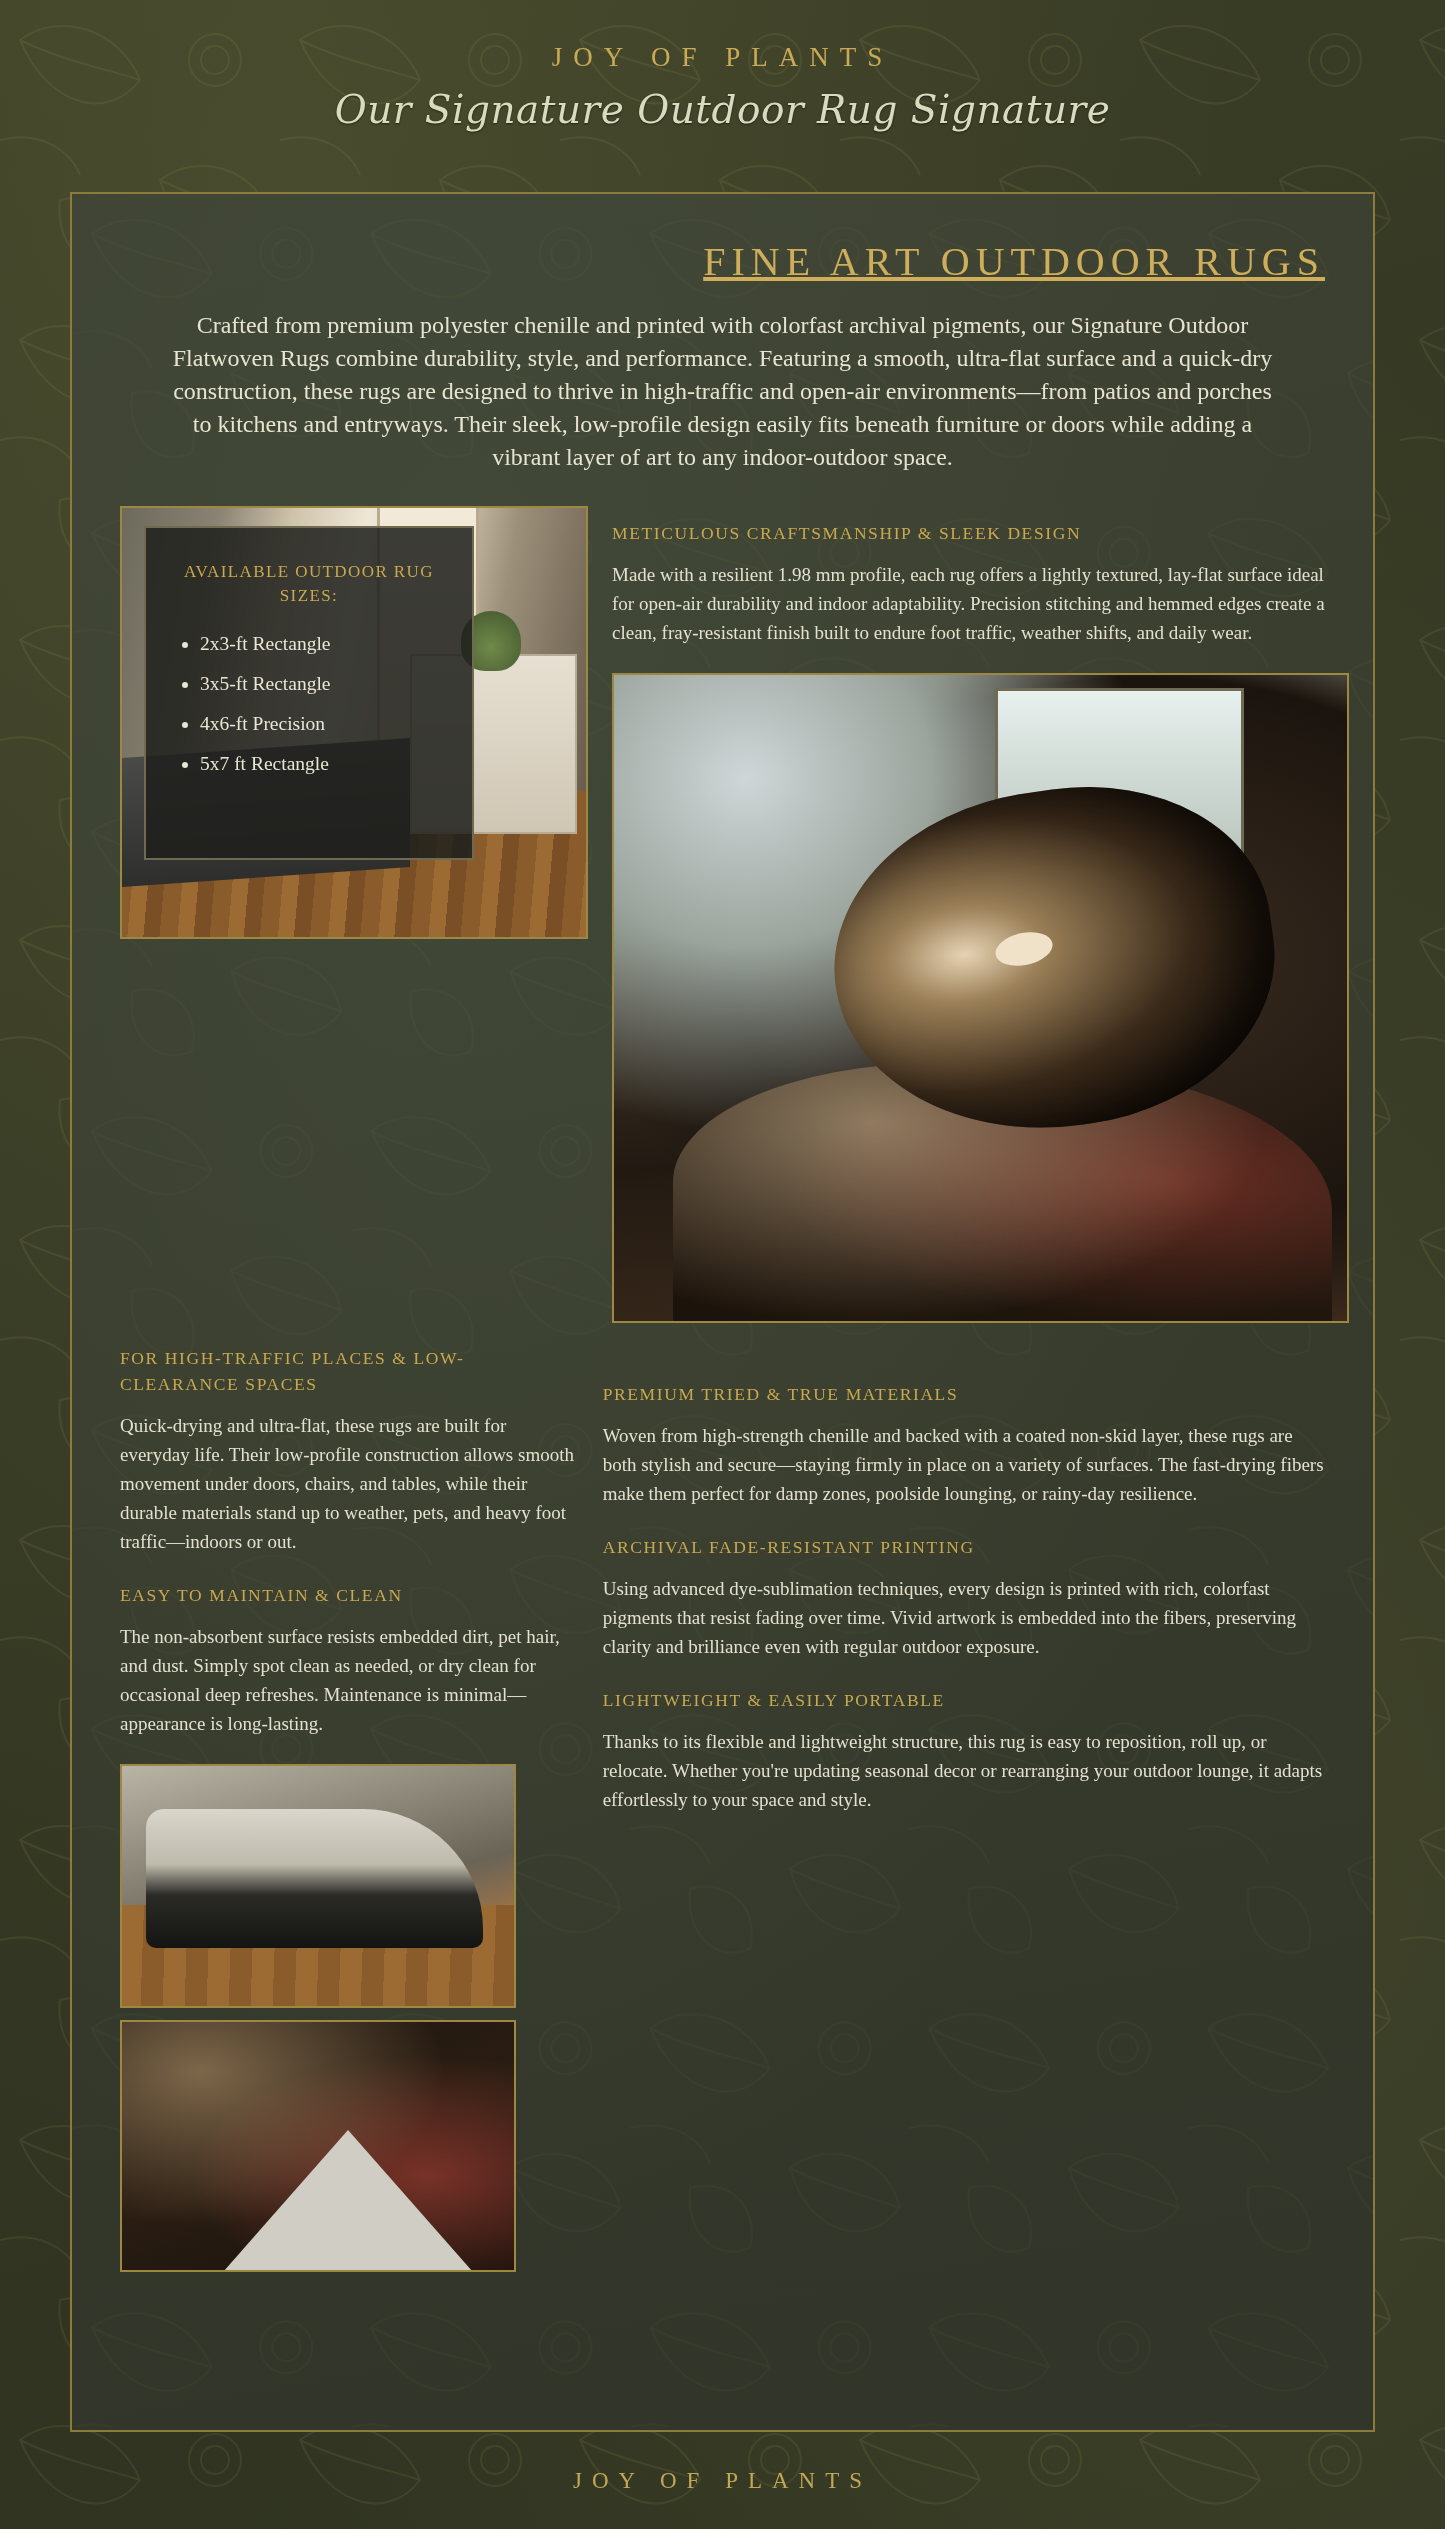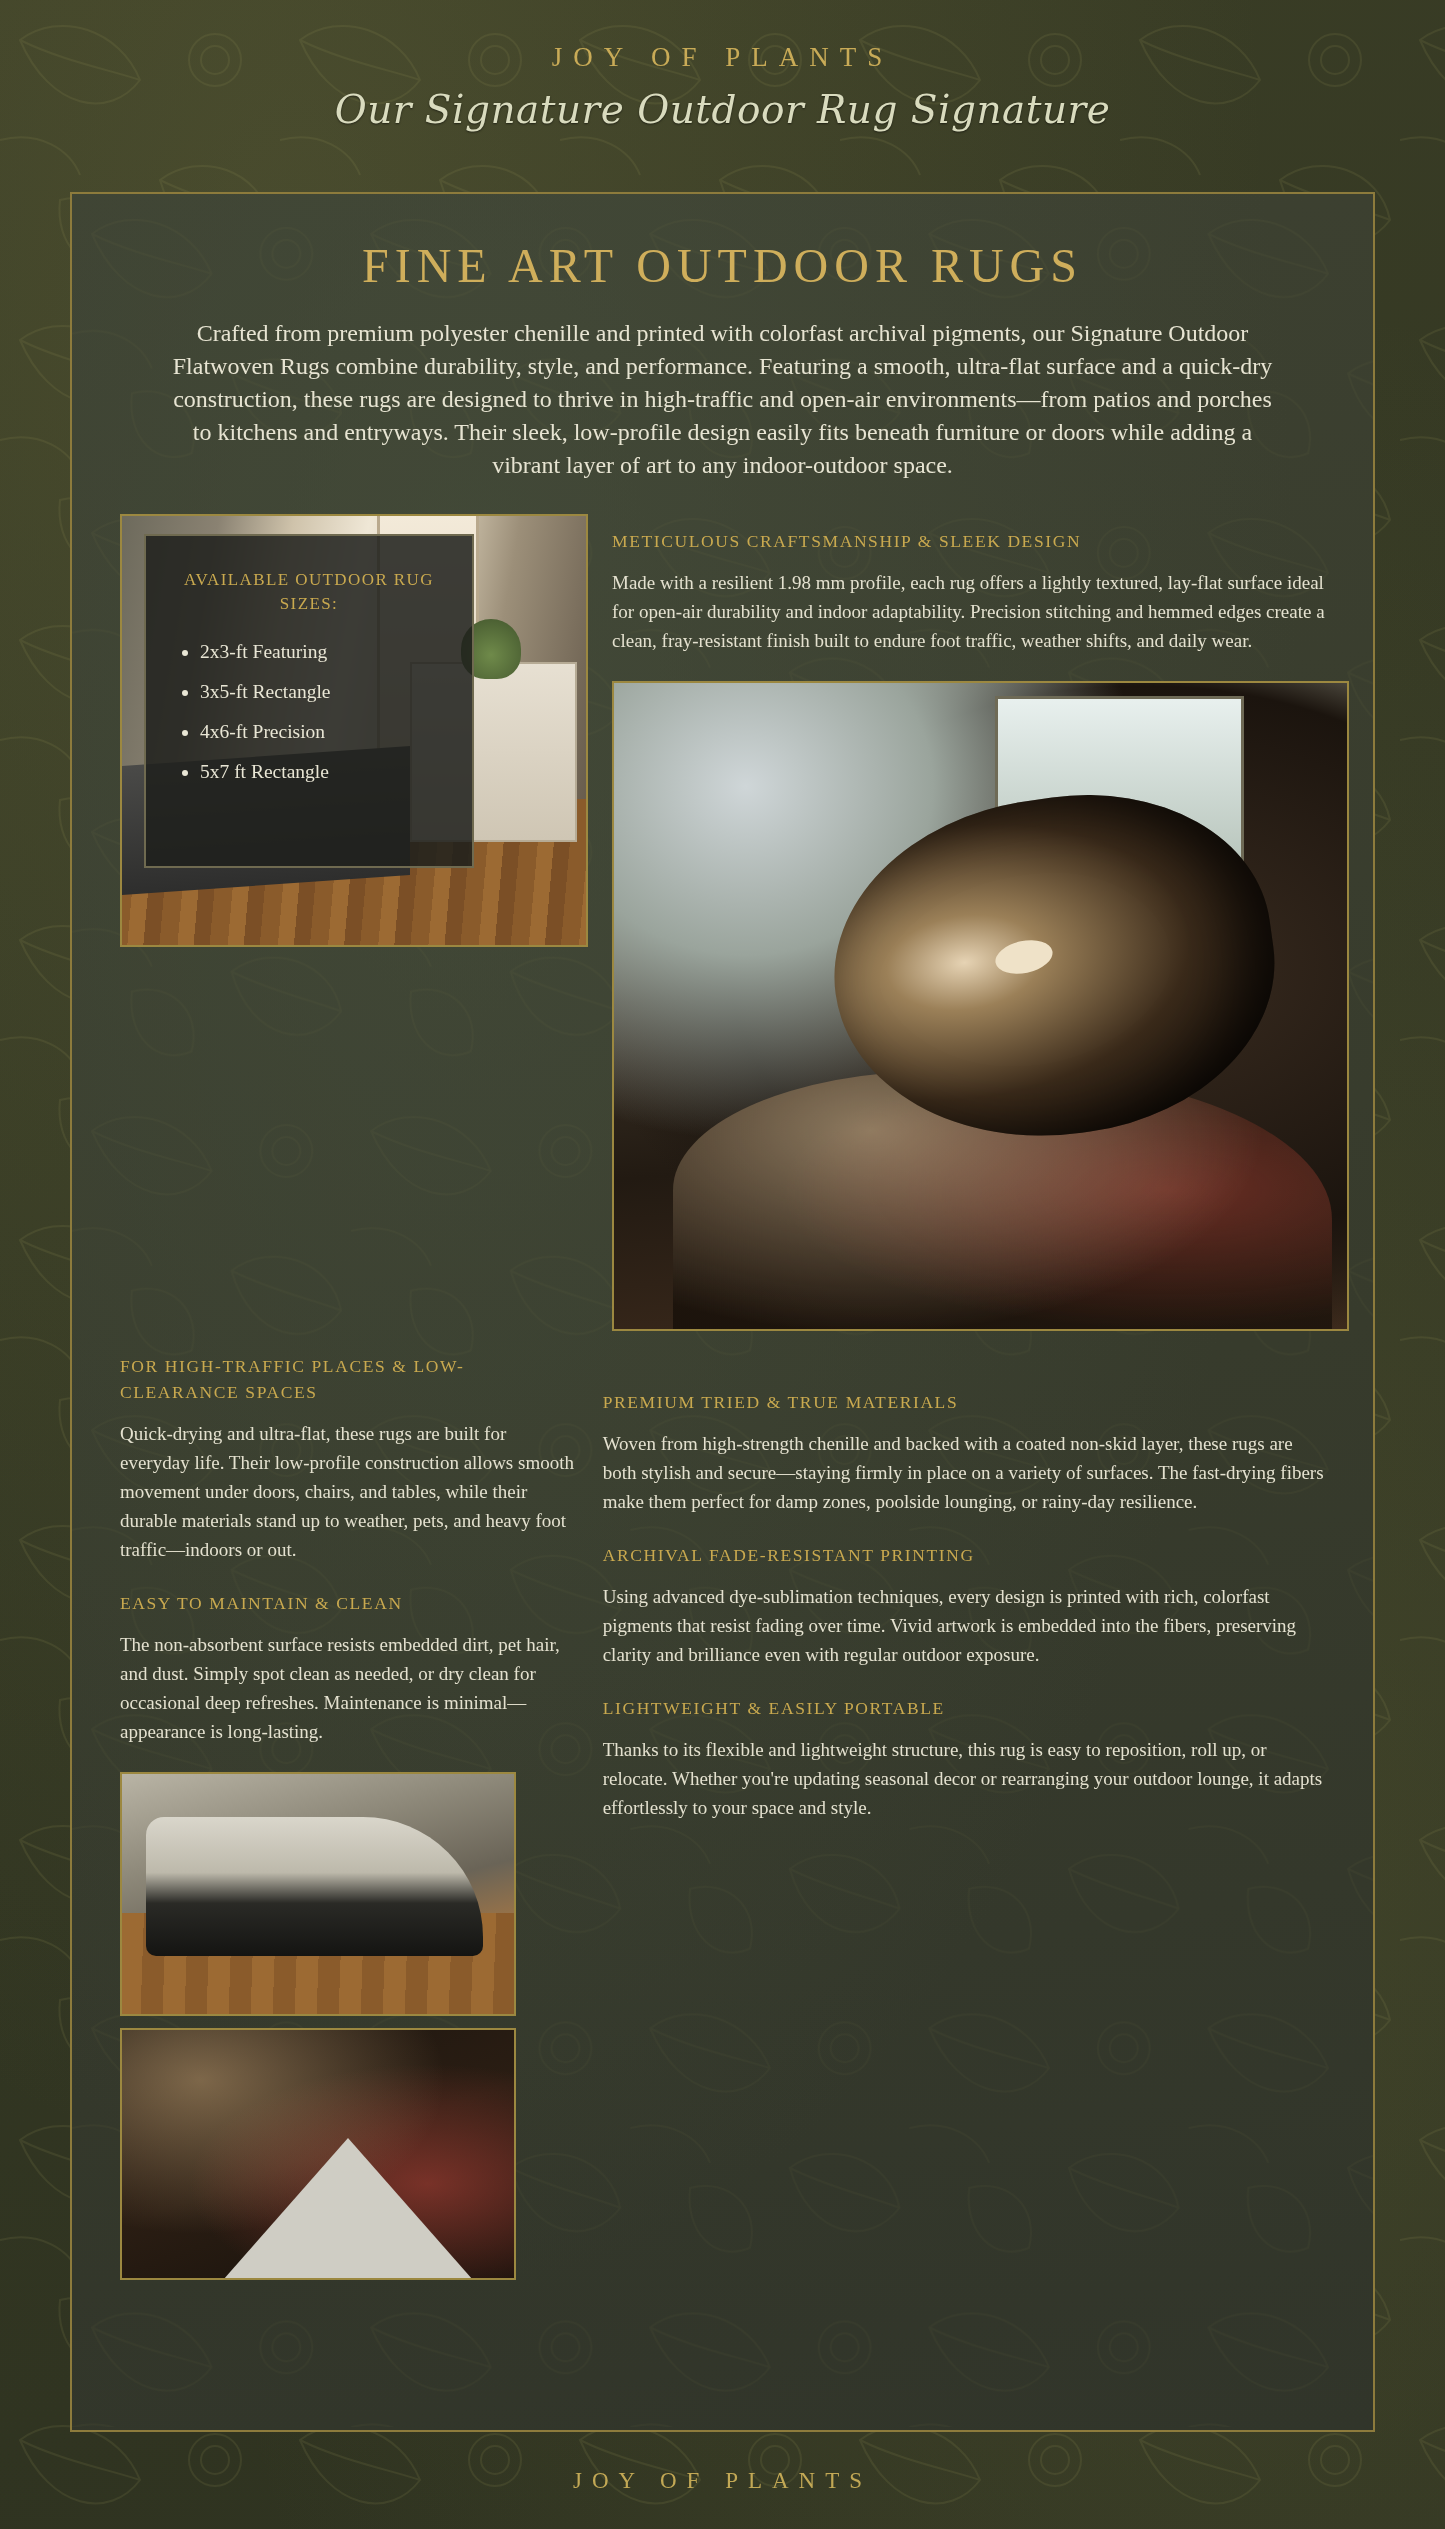--- a/index.html
+++ b/index.html
@@ -71,27 +71,28 @@
     position: absolute; inset: 0;
     opacity: 0.12; pointer-events: none;
   }
   .card-inner {
     position: relative;
     padding: 34px 48px 0 48px;
     height: 100%;
   }
 
   .main-title {
-    text-align: center;
+    text-align: right;
     color: #cfae5b;
-    font-size: 48px;
+    font-size: 40px;
     letter-spacing: 6px;
     font-family: "Liberation Serif", serif;
     margin: 10px 0 22px 0;
     font-weight: 400;
+    text-decoration: underline;
   }
 
   .intro {
     text-align: center;
     font-size: 24px;
     line-height: 33px;
     color: #e7e4d2;
     padding: 0 52px;
     margin-bottom: 32px;
   }
@@ -311,21 +312,21 @@
             <div class="size-photo">
               <div class="door"></div>
               <div class="floor"></div>
               <div class="table"></div>
               <div class="plant"></div>
               <div class="rug"></div>
             </div>
             <div class="size-overlay">
               <h4>AVAILABLE OUTDOOR RUG SIZES:</h4>
               <ul>
-                <li>2x3-ft Featuring</li>
+                <li>2x3-ft Rectangle</li>
                 <li>3x5-ft Rectangle</li>
                 <li>4x6-ft Precision</li>
                 <li>5x7 ft Rectangle</li>
               </ul>
             </div>
           </div>
         </div>
 
         <div class="col-right">
           <div class="spacer-right"></div>

